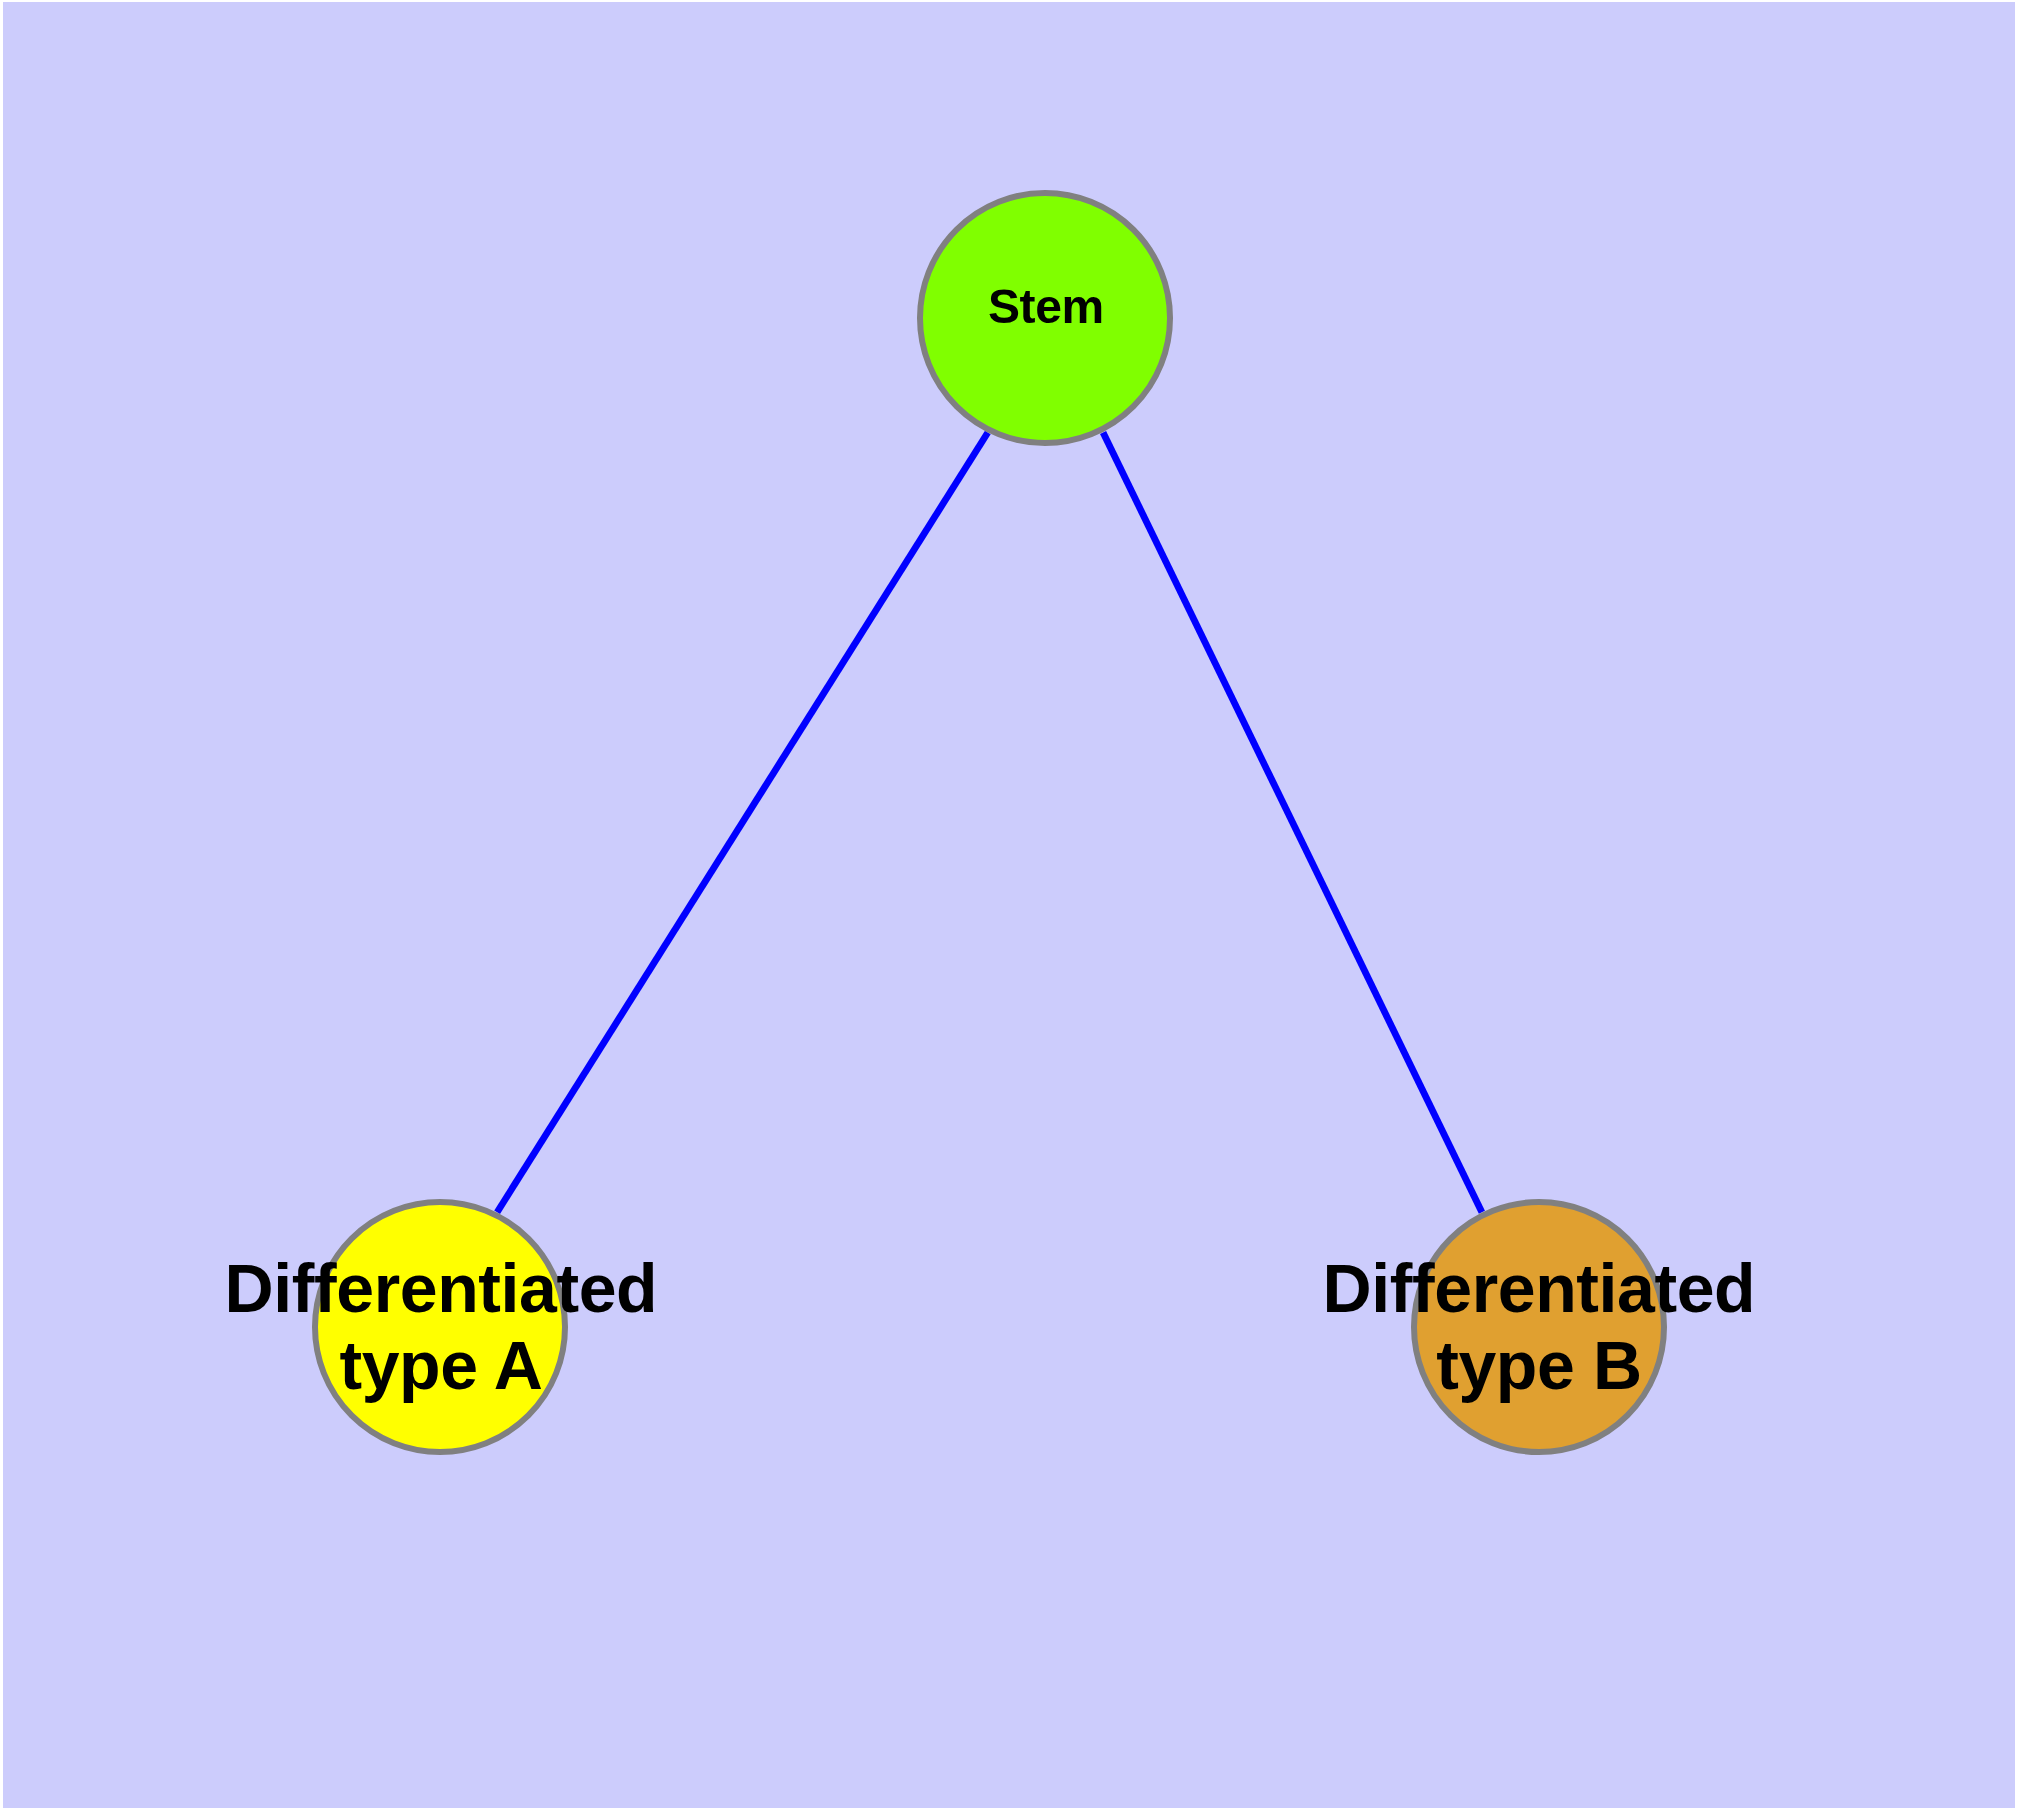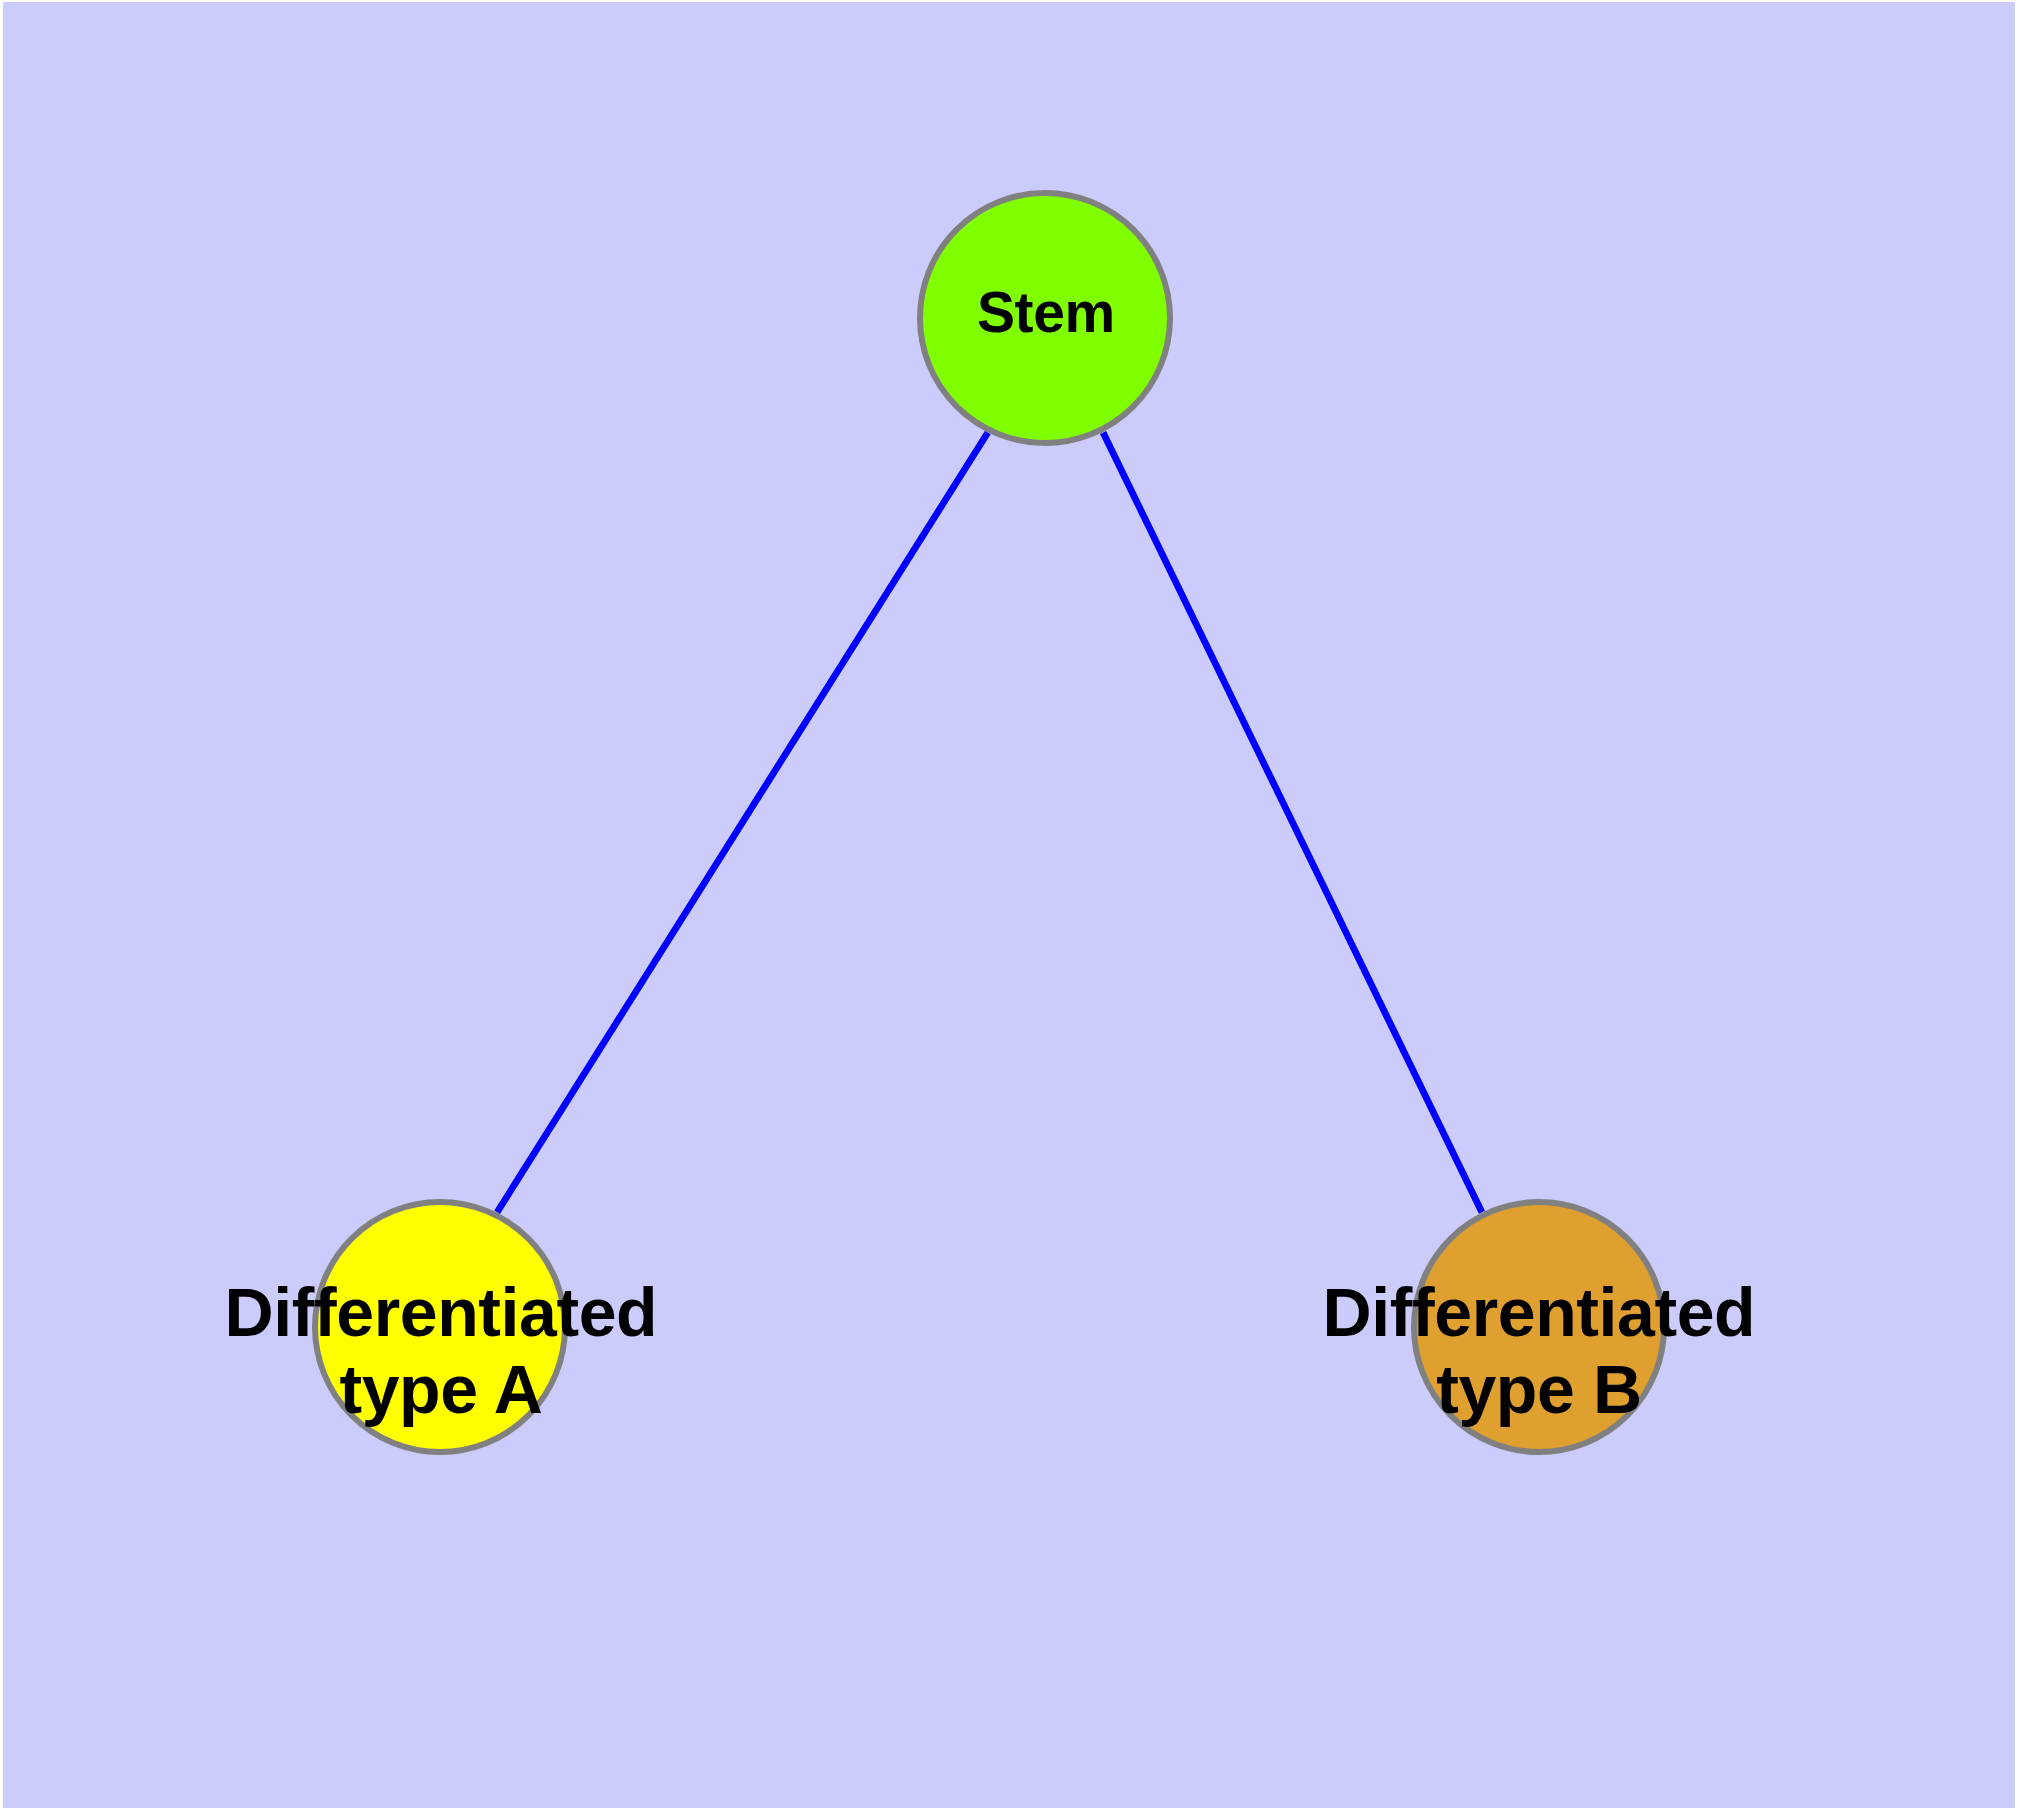--- a/index.html
+++ b/index.html
@@ -56,25 +56,24 @@
     text-align: center;
     font-weight: bold;
     color: #000000;
     font-family: "Liberation Sans", sans-serif;
     white-space: pre;
     line-height: 1.13;
     letter-spacing: -0.4px;
     pointer-events: none;
   }
   .node-label.single {
-    font-size: 57px;
+    font-size: 48px;
   }
   .node-label.double {
     font-size: 68px;
-    margin-top: 24px;
   }
 </style>
 </head>
 <body>
 
 <div id="graph-canvas">
   <div id="graph-plot">
 
     <svg id="edge-layer" viewBox="0 0 2374 2131" width="2012" height="1806" xmlns="http://www.w3.org/2000/svg">
       <line x1="1162" y1="508" x2="583" y2="1428" stroke="#0000ff" stroke-width="8"></line>

